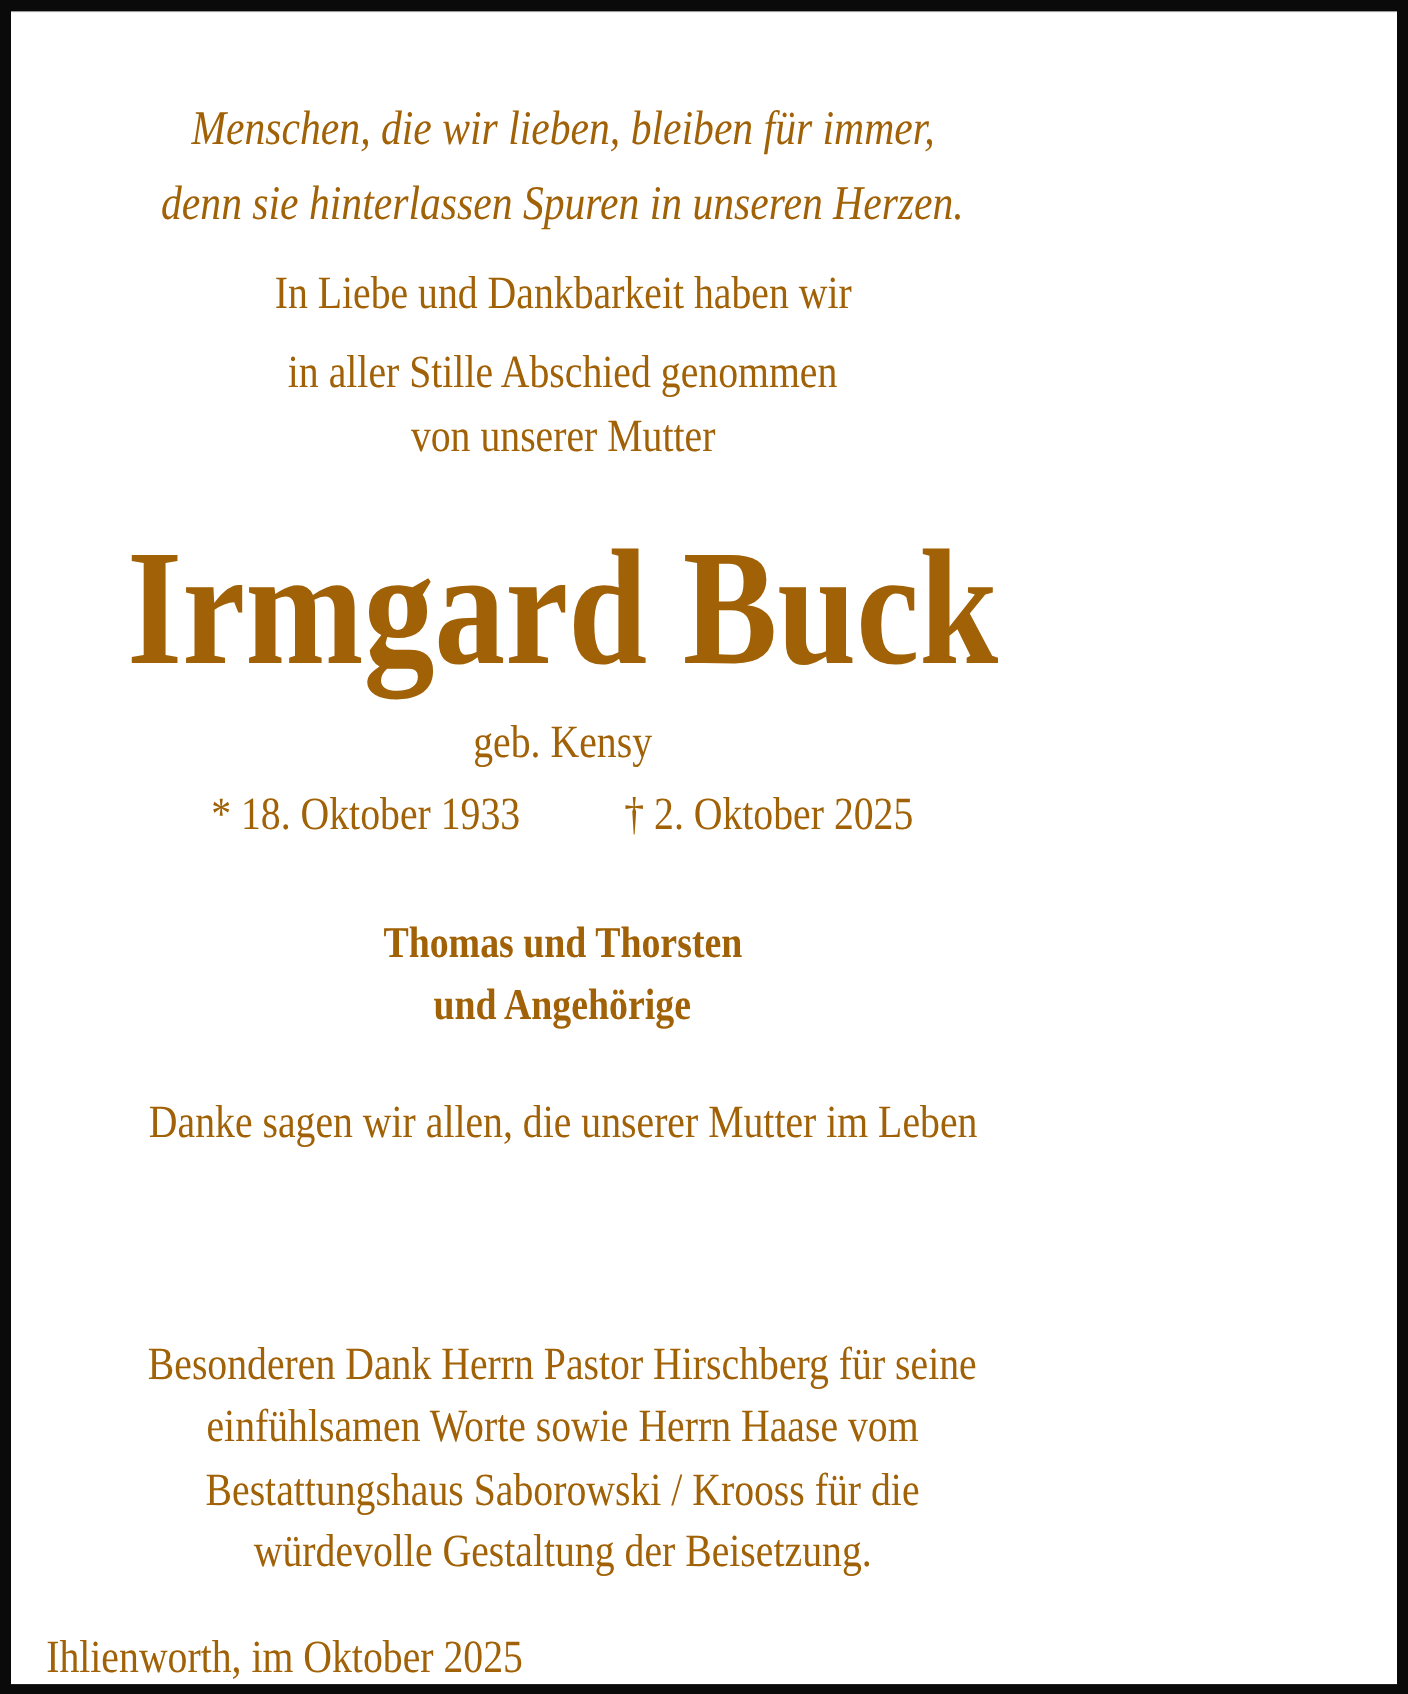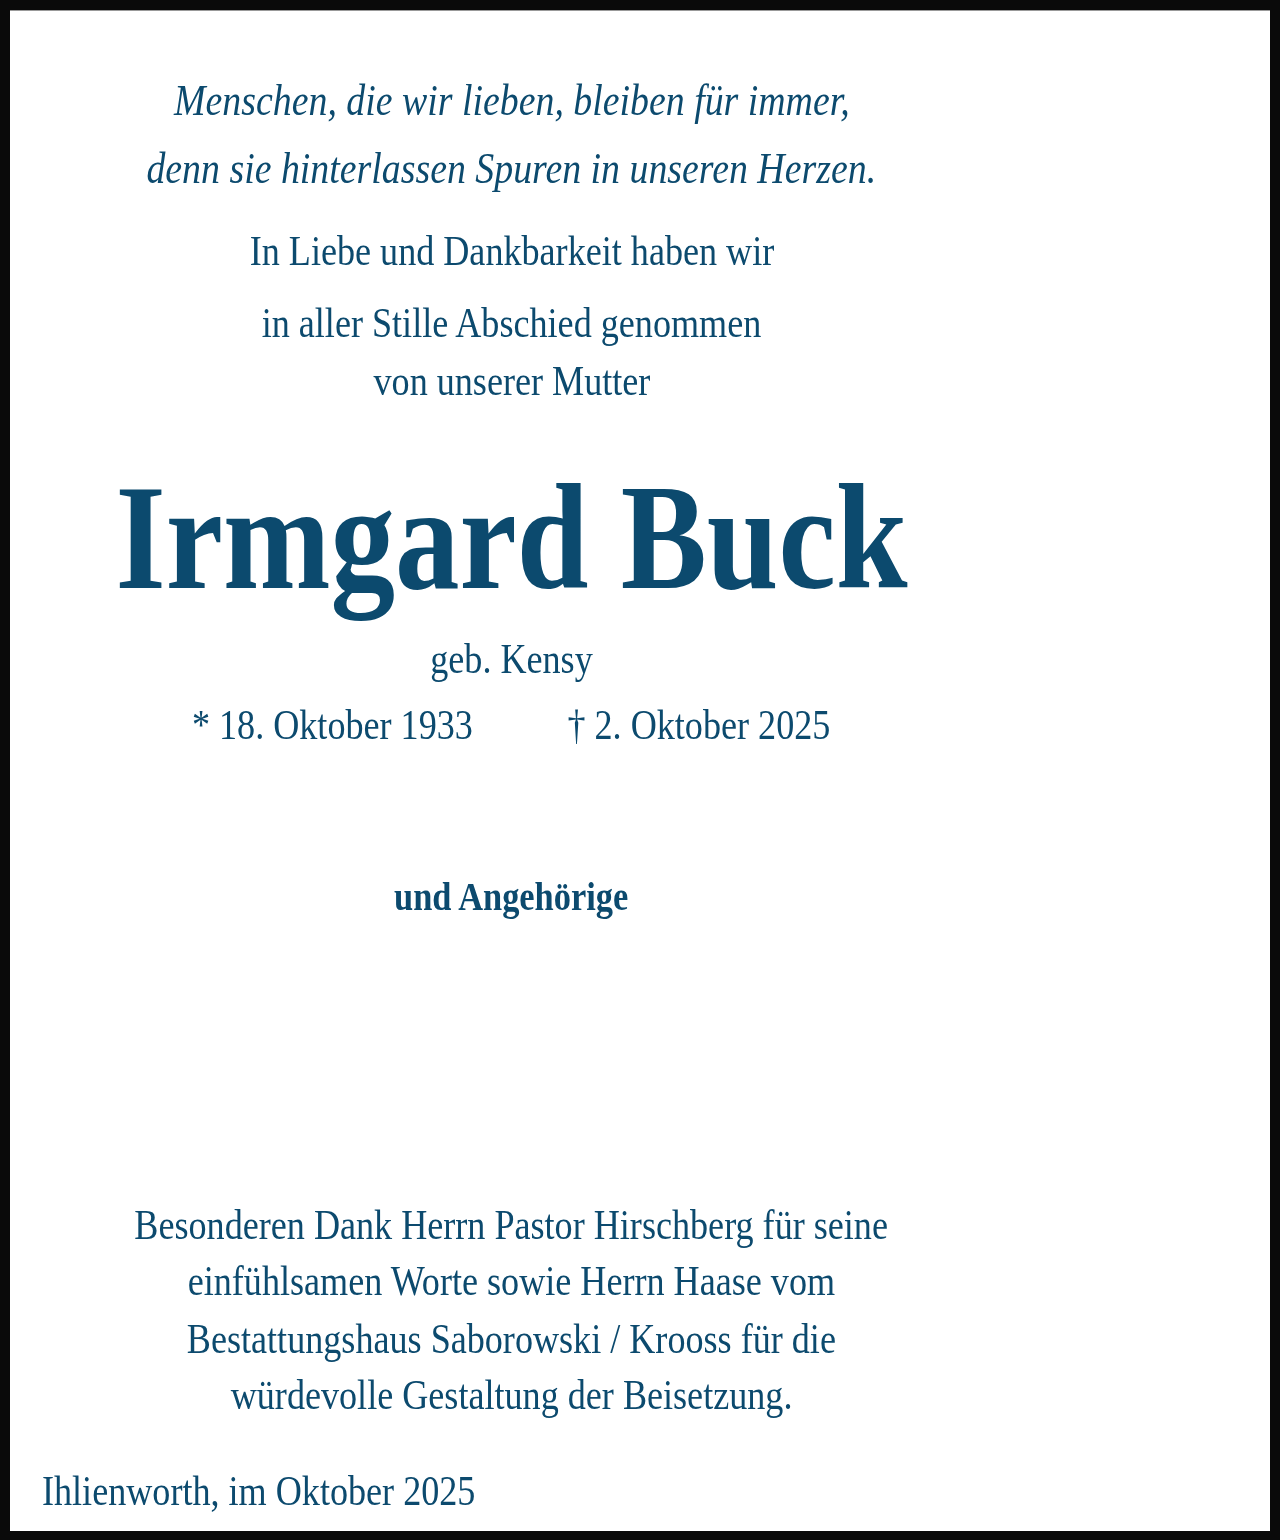--- a/index.html
+++ b/index.html
@@ -1,19 +1,19 @@
 <!DOCTYPE html>
 <html><head>
 <meta charset="utf-8">
 <style>
   html,body{margin:0;padding:0;}
   body{width:1280px;height:1540px;background:#0a0a0a;position:relative;overflow:hidden;}
   .card{position:absolute;left:10px;top:10px;width:1260px;height:1520px;background:#fff;border-top:1px solid #999;}
-  .line{position:absolute;left:0;width:1003px;text-align:center;color:#0c4a6e;
-        font-family:"Liberation Serif","DejaVu Serif",serif;white-space:nowrap;}
+  .line{position:absolute;left:0;width:1003px;text-align:center;color:#a16207;
+        font-family:"Liberation Serif","DejaVu Serif",serif;white-space:nowrap;margin-top:16px;}
   .sq{display:inline-block;transform:scaleX(0.86);transform-origin:center;}
   .it{font-style:italic;font-size:44px;}
   .body{font-size:42px;}
   .name{font-size:150px;font-weight:bold;}
   .bold{font-size:40px;font-weight:bold;}
   .dates{font-size:42px;}
   .gap{display:inline-block;width:110px;}
   .left{text-align:left;left:32px;}
   .left .sq{transform-origin:left;}
 </style>
@@ -29,22 +29,24 @@
   <div class="line body" style="top:346px"><span class="sq">von unserer Mutter</span></div>
 
   <div class="line name" style="top:440px"><span class="sq">Irmgard Buck</span></div>
   <div class="line body" style="top:624px"><span class="sq">geb. Kensy</span></div>
   <div class="line dates" style="top:690px">
     <span class="sq">
       <span>* 18. Oktober 1933</span><span class="gap"></span><span>† 2. Oktober 2025</span>
     </span>
   </div>
 
+  <div class="line bold" style="top:806px"><span class="sq">Thomas und Thorsten</span></div>
   <div class="line bold" style="top:862px"><span class="sq">und Angehörige</span></div>
 
+  <div class="line body" style="top:970px"><span class="sq">Danke sagen wir allen, die unserer Mutter im Leben</span></div>
 
   <div class="line body" style="top:1190px"><span class="sq">Besonderen Dank Herrn Pastor Hirschberg für seine</span></div>
   <div class="line body" style="top:1246px"><span class="sq">einfühlsamen Worte sowie Herrn Haase vom</span></div>
   <div class="line body" style="top:1304px"><span class="sq">Bestattungshaus Saborowski / Krooss für die</span></div>
   <div class="line body" style="top:1360px"><span class="sq">würdevolle Gestaltung der Beisetzung.</span></div>
 
   <div class="line body left" style="top:1456px"><span class="sq">Ihlienworth, im Oktober 2025</span></div>
 </div>
 
 </body></html>

